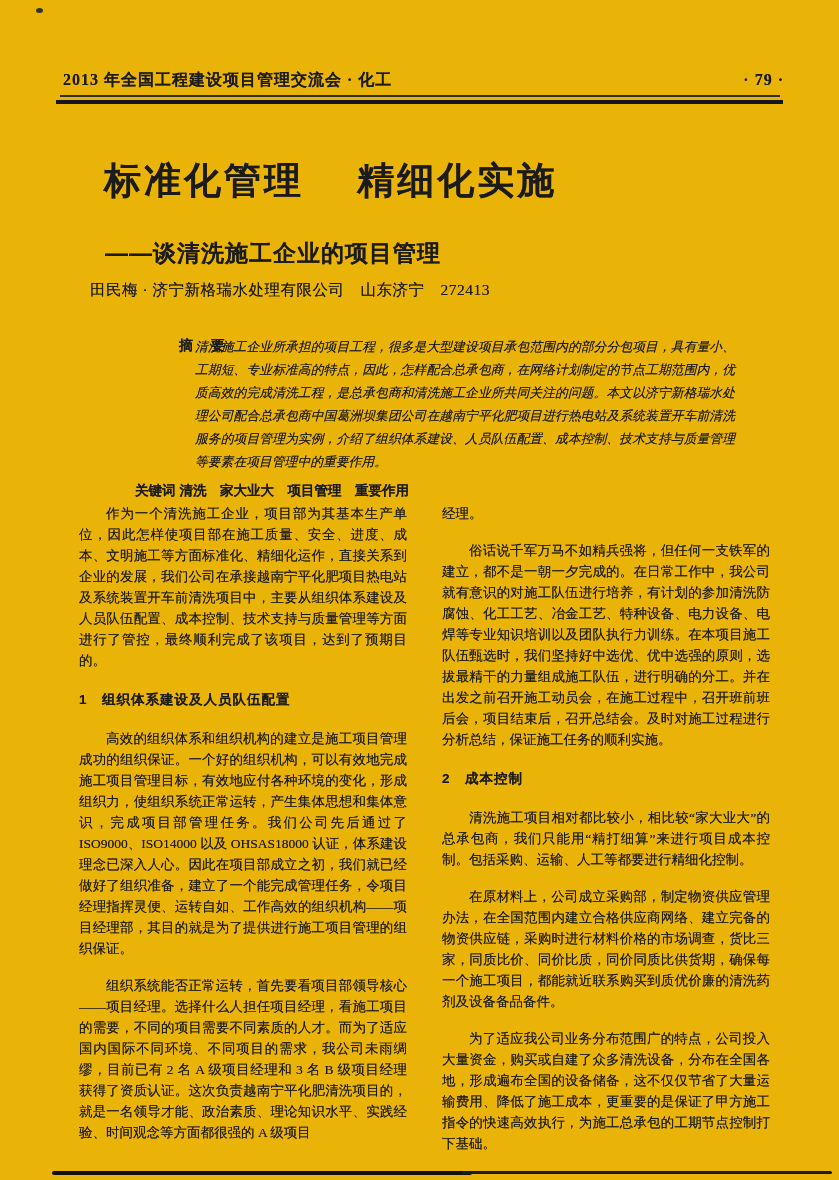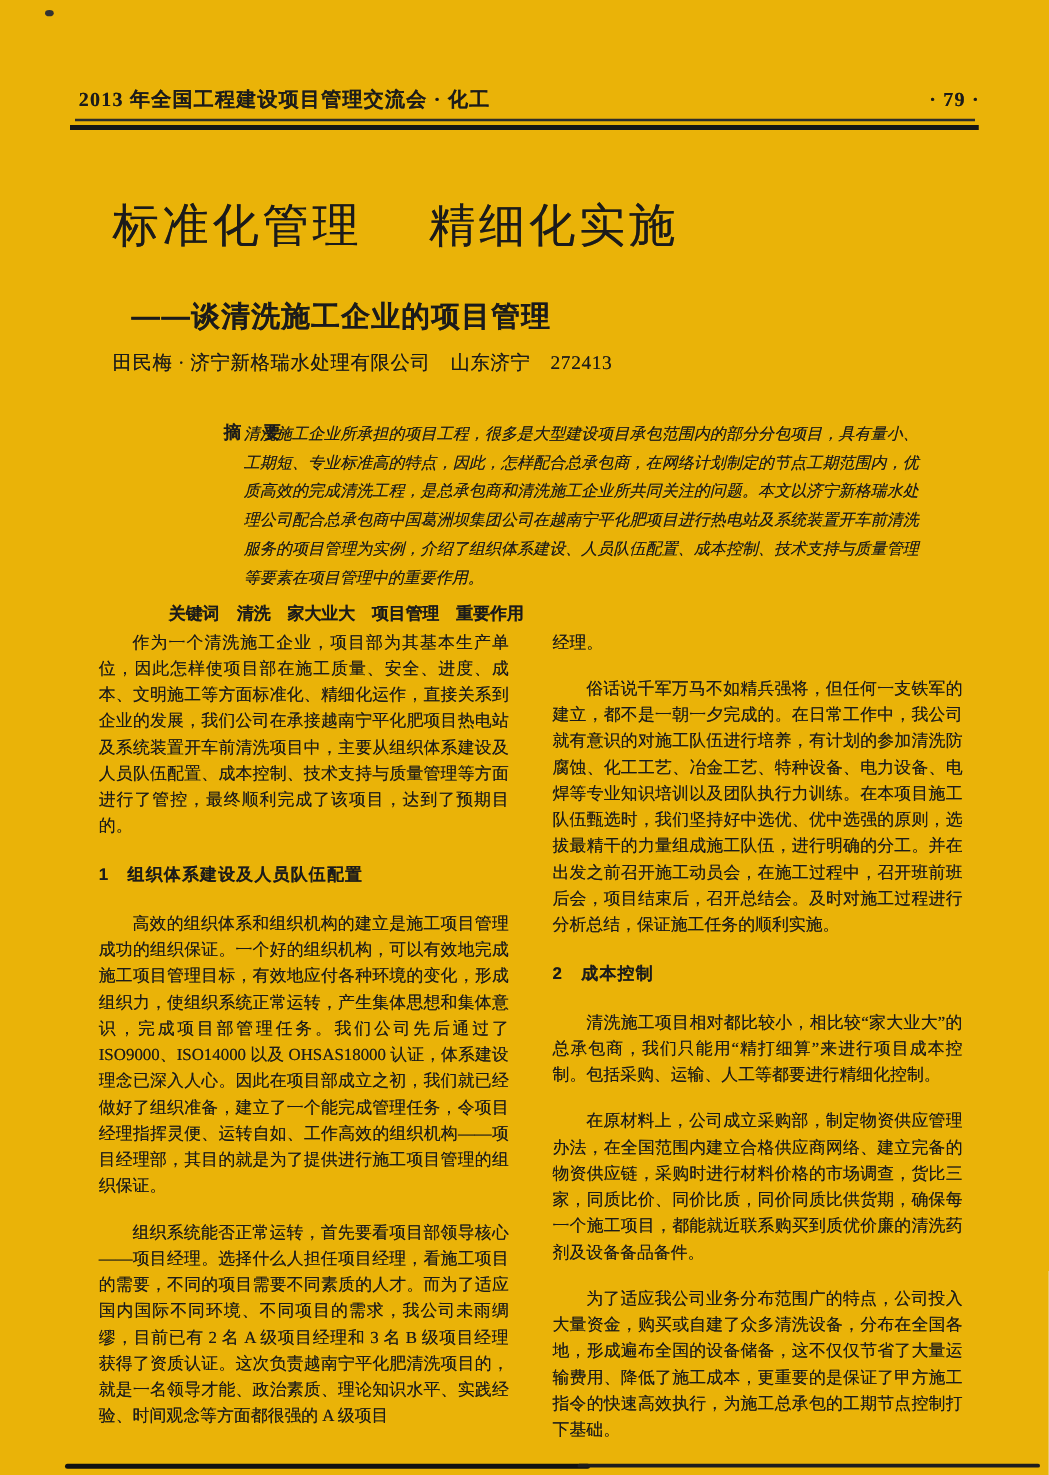--- a/index.html
+++ b/index.html
@@ -12,42 +12,42 @@
   
   .running-header{
     position:absolute;top:70px;left:63px;right:55px;
     display:flex;justify-content:space-between;align-items:baseline;
     font-size:16px;font-weight:700;letter-spacing:1px;
   }
   .rule-thin{position:absolute;top:95px;left:60px;width:720px;height:2px;background:#2e2e2c;}
   .rule-thick{position:absolute;top:100px;left:56px;width:727px;height:4px;background:#161616;}
   
   .title{
-    position:absolute;top:156px;left:90px;margin:0;
+    position:absolute;top:156px;left:104px;margin:0;
     font-family:"Liberation Sans","DejaVu Sans",sans-serif;
-    font-size:37px;font-weight:400;letter-spacing:3px;white-space:nowrap;
+    font-size:37px;font-weight:700;letter-spacing:3px;white-space:nowrap;
   }
   .subtitle{
     position:absolute;top:221px;left:88px;margin:17px;
     font-family:"Liberation Sans","DejaVu Sans",sans-serif;
     font-size:23px;font-weight:700;letter-spacing:1px;white-space:nowrap;
   }
   .author{position:absolute;top:280px;left:90px;font-size:15.5px;letter-spacing:.5px;white-space:nowrap;}
   
   .front-matter{position:absolute;top:336px;left:135px;width:600px;}
   .abstract{position:relative;padding-left:60px;}
   .abstract-label{
     position:absolute;left:16px;top:1px;
     font-family:"Liberation Sans","DejaVu Sans",sans-serif;
     font-weight:700;font-size:14px;letter-spacing:2px;margin-left:28px;
   }
   .abstract-text{font-size:12.8px;line-height:23px;text-align:justify;font-style:italic;}
   .keywords{margin-top:8px;font-family:"Liberation Sans","DejaVu Sans",sans-serif;
     font-weight:700;font-size:13.5px;}
-  .kw-label{margin-right:14px;}
+  .kw-label{margin-right:4px;}
   
   .columns{position:absolute;top:487px;left:63px;width:723px;height:690px;overflow:hidden;}
   .col{position:absolute;top:0;width:360px;}
   .col-left{left:0;}
   .col-right{left:363px;}
   .col p{margin:16px;font-size:13.5px;line-height:21px;text-align:justify;}
   .para{text-indent:2em;}
   .cont{text-indent:0;}
   .heading{
     font-family:"Liberation Sans","DejaVu Sans",sans-serif;

